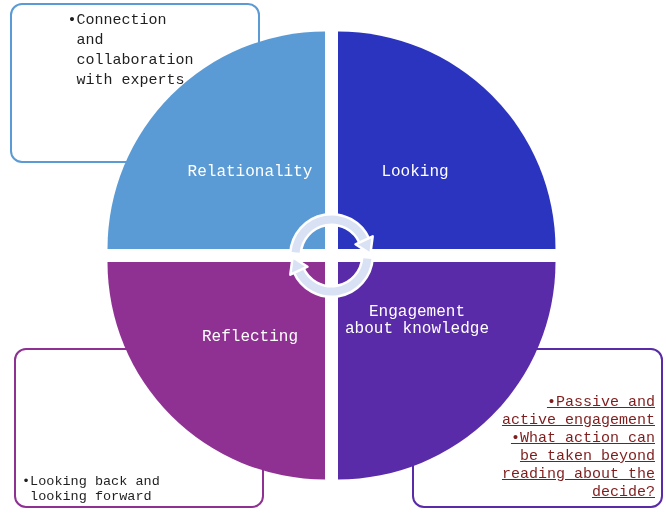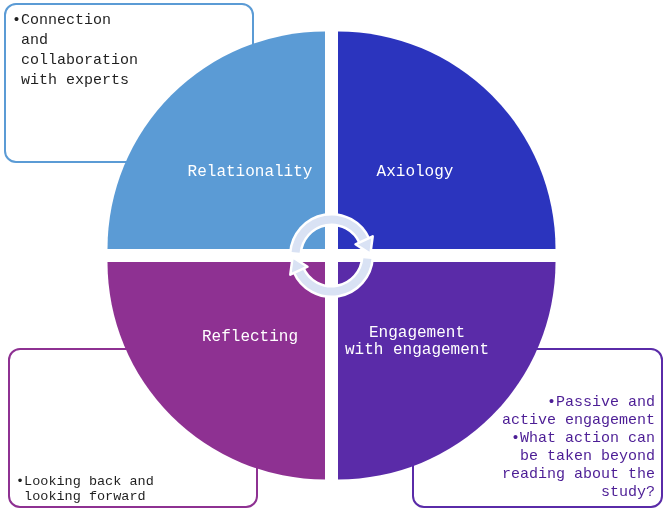--- a/index.html
+++ b/index.html
@@ -16,23 +16,23 @@
     border:2px solid #888;
     border-radius:12px;
     box-sizing:border-box;
     display:flex;
     flex-direction:column;
     font-size:15px;
     line-height:20px;
     color:#1f1f1f;
   }
   .callout .items{display:block;}
-  .co-tl{left:4px;top:3px;width:250px;height:160px;padding:6px;}
+  .co-tl{left:10px;top:3px;width:250px;height:160px;padding:6px;align-items:center;}
   .co-tr{left:412px;top:3px;width:251px;height:160px;padding:6px;align-items:flex-end;}
-  .co-bl{left:8px;top:348px;width:250px;height:160px;padding:6px;padding-bottom:2px;justify-content:flex-end;font-size:13.5px;line-height:15px;}
+  .co-bl{left:14px;top:348px;width:250px;height:160px;padding:6px;padding-bottom:2px;justify-content:flex-end;font-size:13.5px;line-height:15px;}
   .co-br{left:412px;top:348px;width:251px;height:160px;padding:6px;padding-bottom:4px;justify-content:flex-end;align-items:flex-end;font-size:15px;line-height:18px;}
   .co-tl .items{width:15ch;text-align:left;}
   .co-tr .items{width:18ch;text-align:right;}
   .co-bl .items{width:17ch;text-align:left;}
   .co-br .items{width:18ch;text-align:right;}
   .item{margin:0;}
   .item.hang{padding-left:1ch;text-indent:-1ch;}
   
   .diagram-svg{position:absolute;left:0;top:0;}
   
@@ -41,44 +41,44 @@
     transform:translate(-50%,-50%);
     color:#fff;
     font-size:16px;
     line-height:17px;
     white-space:nowrap;
     text-align:center;
   }
   .ql-relationality{left:250px;top:172px;}
   .ql-axiology{left:415px;top:172px;}
   .ql-temporality{left:250px;top:337px;}
-  .ql-engagement{left:417px;top:342px;}
+  .ql-engagement{left:417px;top:321px;}
 </style>
 </head>
 <body>
 
 <div class="stage">
 
   <div class="callout co-tl" style="border-color: rgb(91, 155, 213); color: rgb(31, 31, 31);">
     <div class="items">
       <div class="item hang"><span>•</span><span>Connection and collaboration with experts</span></div>
     </div>
   </div>
 
 
   <div class="callout co-bl" style="border-color: rgb(142, 49, 146); color: rgb(31, 31, 31);">
     <div class="items">
       <div class="item hang"><span>•</span><span>Looking back and looking forward</span></div>
     </div>
   </div>
 
-  <div class="callout co-br" style="border-color: rgb(90, 43, 168); color: #4c1d95;">
+  <div class="callout co-br" style="border-color: rgb(90, 43, 168); color: #7f1d1d; text-decoration: underline;">
     <div class="items">
       <div class="item"><span>•</span><span>Passive and active engagement</span></div>
-      <div class="item"><span>•</span><span>What action can be taken beyond reading about the study?</span></div>
+      <div class="item"><span>•</span><span>What action can be taken beyond reading about the decide?</span></div>
     </div>
   </div>
 
   <svg class="diagram-svg" width="666" height="513" viewBox="0 0 666 513">
     <path d="M325,249 L107.5,249 A217.5,217.5 0 0 1 325,31.5 Z" fill="#5B9BD5"></path>
     <path d="M338,249 L338,31.5 A217.5,217.5 0 0 1 555.5,249 Z" fill="#2B34BE"></path>
     <path d="M325,262 L325,479.5 A217.5,217.5 0 0 1 107.5,262 Z" fill="#8E3192"></path>
     <path d="M338,262 L555.5,262 A217.5,217.5 0 0 1 338,479.5 Z" fill="#5A2BA8"></path>
 
     <g>
@@ -87,20 +87,20 @@
       <path d="M295.6,252.4 A36,36 0 0 1 364.1,240.3" fill="none" stroke-width="8" stroke="#D9E2F4"></path>
       <path d="M370.4,253.9 L372.7,236.3 L355.5,244.3 Z" stroke-width="2.5" stroke-linejoin="round" fill="#D9E2F4" stroke="#FFFFFF"></path>
 
       <path d="M367.5,257.4 A36,36 0 0 1 298.4,269.6" fill="none" stroke-width="13" stroke="#FFFFFF"></path>
       <path d="M367.4,258.6 A36,36 0 0 1 298.9,270.7" fill="none" stroke-width="8" stroke="#D9E2F4"></path>
       <path d="M292.6,257.1 L290.3,274.7 L307.5,266.7 Z" stroke-width="2.5" stroke-linejoin="round" fill="#D9E2F4" stroke="#FFFFFF"></path>
     </g>
   </svg>
 
   <div class="qlabel ql-relationality" style="color: rgb(255, 255, 255); text-align: center;">Relationality</div>
-  <div class="qlabel ql-axiology" style="color: rgb(255, 255, 255);">Axiology</div>
+  <div class="qlabel ql-axiology" style="color: rgb(255, 255, 255);">Looking</div>
   <div class="qlabel ql-temporality" style="color: rgb(255, 255, 255);">Reflecting</div>
   <div class="qlabel ql-engagement" style="color: rgb(255, 255, 255);">
     <div>Engagement</div>
-    <div>with engagement</div>
+    <div>about knowledge</div>
   </div>
 
 </div>
 
 </body></html>

